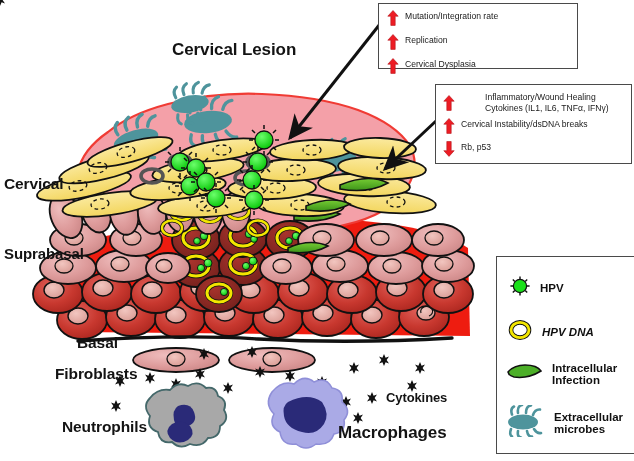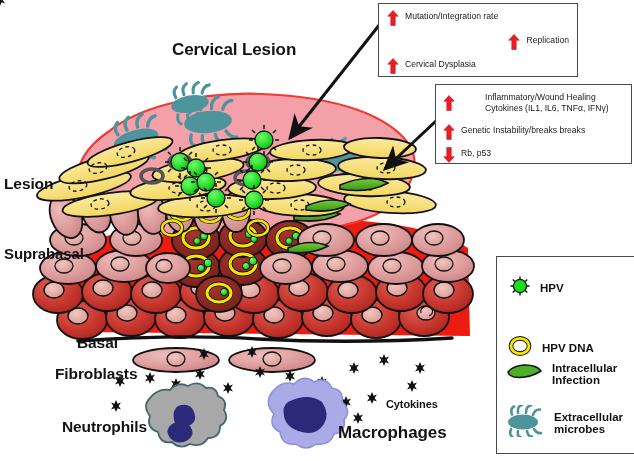--- a/index.html
+++ b/index.html
@@ -410,71 +410,71 @@
              q-2,-10 4,-14 Z" fill="#2a2a78"></path>
   </g>
 
   <g>
     <line x1="380" y1="24" x2="290" y2="138" stroke="#111" stroke-width="3" marker-end="url(#ahead)"></line>
     <line x1="437" y1="120" x2="385" y2="169" stroke="#111" stroke-width="3" marker-end="url(#ahead)"></line>
   </g>
 </svg>
 
 <div class="lbl" style="left:172px;top:40px;font-size:17px;">Cervical Lesion</div>
-<div class="lbl" style="left:4px;top:175px;font-size:15.5px;">Lesion</div>
+<div class="lbl" style="left:4px;top:175px;font-size:15.5px;">Cervical</div>
 <div class="lbl" style="left:4px;top:245px;font-size:15px;">Suprabasal</div>
 <div class="lbl" style="left:60px;top:334px;font-size:15.5px;padding-left:17px;">Basal</div>
 <div class="lbl" style="left:62px;top:418px;font-size:15.5px;">Neutrophils</div>
 <div class="lbl" style="left:55px;top:365px;font-size:15.5px;">Fibroblasts</div>
 <div class="lbl" style="left:338px;top:423px;font-size:17px;">Macrophages</div>
-<div class="lbl" style="left:386px;top:398px;font-size:11px;">Cytokines</div>
-
-<div class="infobox" style="left:378px;top:3px;width:200px;height:74px;padding:6px 8px 0 8px;">
+<div class="lbl" style="left:386px;top:390px;font-size:13px;">Cytokines</div>
+
+<div class="infobox" style="left:378px;top:3px;width:200px;height:66px;padding:6px 8px 0 8px;">
   <div class="inforow" style="margin-bottom:4px;">
     <span class="arrw">
       <svg width="12" height="16" viewBox="0 0 12 16">
             <path d="M6,0.5 L11.2,6.2 L8.2,6.2 L8.2,15.4 L3.8,15.4 L3.8,6.2 L0.8,6.2 Z" fill="#ed1c24" stroke="#b3151b" stroke-width="0.6"></path>
           </svg>
     </span>
     <span class="itxt">Mutation/Integration rate</span>
   </div>
-  <div class="inforow" style="margin-bottom:4px;justify-content:flex-end;">
+  <div class="inforow" style="margin-bottom:4px;">
     <span class="arrw">
       <svg width="12" height="16" viewBox="0 0 12 16">
             <path d="M6,0.5 L11.2,6.2 L8.2,6.2 L8.2,15.4 L3.8,15.4 L3.8,6.2 L0.8,6.2 Z" fill="#ed1c24" stroke="#b3151b" stroke-width="0.6"></path>
           </svg>
     </span>
     <span class="itxt">Replication</span>
   </div>
   <div class="inforow">
     <span class="arrw">
       <svg width="12" height="16" viewBox="0 0 12 16">
             <path d="M6,0.5 L11.2,6.2 L8.2,6.2 L8.2,15.4 L3.8,15.4 L3.8,6.2 L0.8,6.2 Z" fill="#ed1c24" stroke="#b3151b" stroke-width="0.6"></path>
           </svg>
     </span>
     <span class="itxt">Cervical Dysplasia</span>
   </div>
 </div>
 
 <div class="infobox" style="left:435px;top:84px;width:197px;height:80px;padding:6px 6px 0 7px;">
-  <div class="inforow" style="margin-bottom:9px;gap:30px;">
+  <div class="inforow" style="margin-bottom:3px;gap:30px;">
     <span class="arrw" style="margin-top:4px;">
       <svg width="12" height="16" viewBox="0 0 12 16">
             <path d="M6,0.5 L11.2,6.2 L8.2,6.2 L8.2,15.4 L3.8,15.4 L3.8,6.2 L0.8,6.2 Z" fill="#ed1c24" stroke="#b3151b" stroke-width="0.6"></path>
           </svg>
     </span>
     <span class="itxt">Inflammatory/Wound Healing Cytokines (IL1, IL6, TNFα, IFNγ)</span>
   </div>
   <div class="inforow" style="margin-bottom:3px;">
     <span class="arrw">
       <svg width="12" height="16" viewBox="0 0 12 16">
             <path d="M6,0.5 L11.2,6.2 L8.2,6.2 L8.2,15.4 L3.8,15.4 L3.8,6.2 L0.8,6.2 Z" fill="#ed1c24" stroke="#b3151b" stroke-width="0.6"></path>
           </svg>
     </span>
-    <span class="itxt">Genetic Instability/breaks breaks</span>
+    <span class="itxt">Cervical Instability/dsDNA breaks</span>
   </div>
   <div class="inforow">
     <span class="arrw">
       <svg width="12" height="16" viewBox="0 0 12 16">
             <path d="M6,15.4 L0.8,9.7 L3.8,9.7 L3.8,0.5 L8.2,0.5 L8.2,9.7 L11.2,9.7 Z" fill="#ed1c24" stroke="#b3151b" stroke-width="0.6"></path>
           </svg>
     </span>
     <span class="itxt">Rb, p53</span>
   </div>
 </div>
@@ -486,21 +486,21 @@
       <svg width="22" height="22" viewBox="0 0 22 22">
         <circle cx="11" cy="11" r="6.6" fill="#19e019" stroke="#111" stroke-width="1.2"></circle>
         <g stroke="#111" stroke-width="1.4">
           <path d="M11,4.4 v-3 M16.2,6.4 l2,-2 M17.6,11 h3 M16.2,15.6 l2,2 M11,17.6 v3 M5.8,15.6 l-2,2 M4.4,11 h-3 M5.8,6.4 l-2,-2"></path>
         </g>
       </svg>
     </span>
     <span class="legtxt">HPV</span>
   </div>
 
-  <div class="legrow" style="left:10px;top:78px;">
+  <div class="legrow" style="left:10px;top:62px;font-style:italic;">
     <span class="legicon">
       <svg width="26" height="22" viewBox="0 0 26 22">
         <ellipse cx="13" cy="11" rx="9" ry="7.6" fill="none" stroke="#111" stroke-width="4.6"></ellipse>
         <ellipse cx="13" cy="11" rx="9" ry="7.6" fill="none" stroke="#f3e600" stroke-width="2.8"></ellipse>
         <ellipse cx="13" cy="11" rx="6" ry="4.8" fill="#fff"></ellipse>
       </svg>
     </span>
     <span class="legtxt">HPV DNA</span>
   </div>
 

